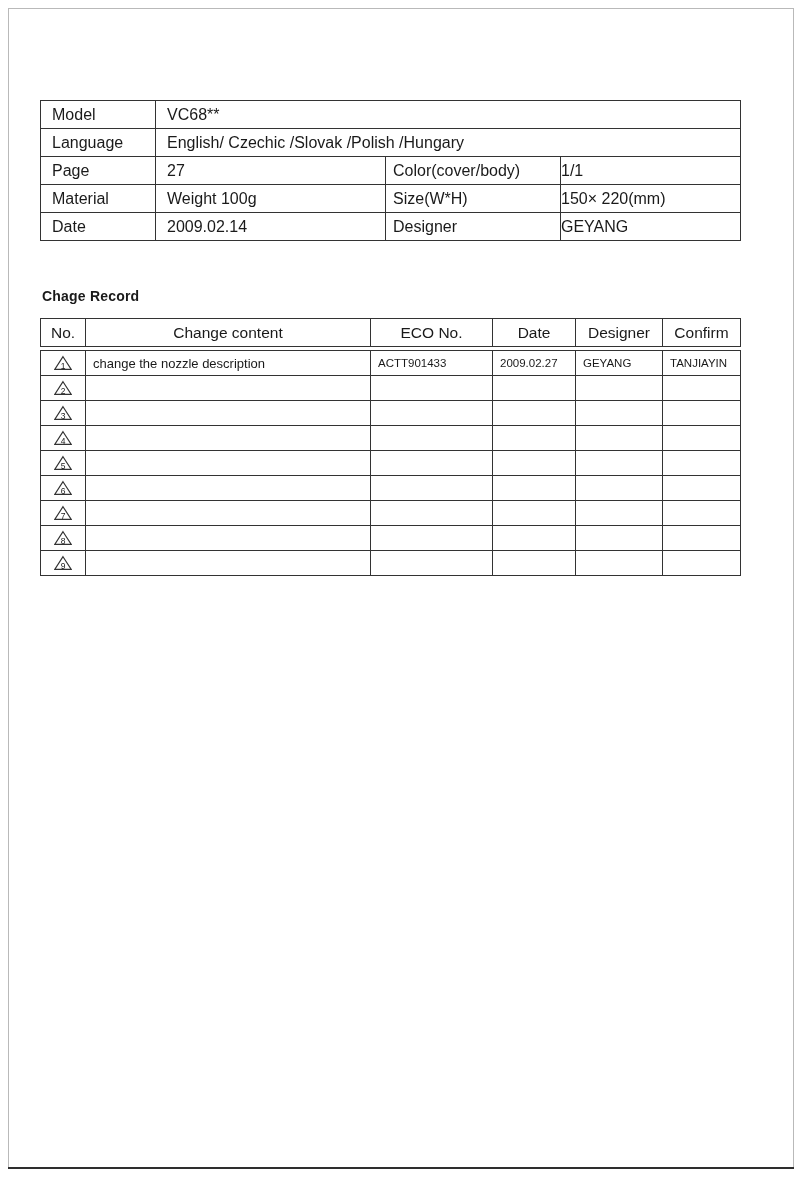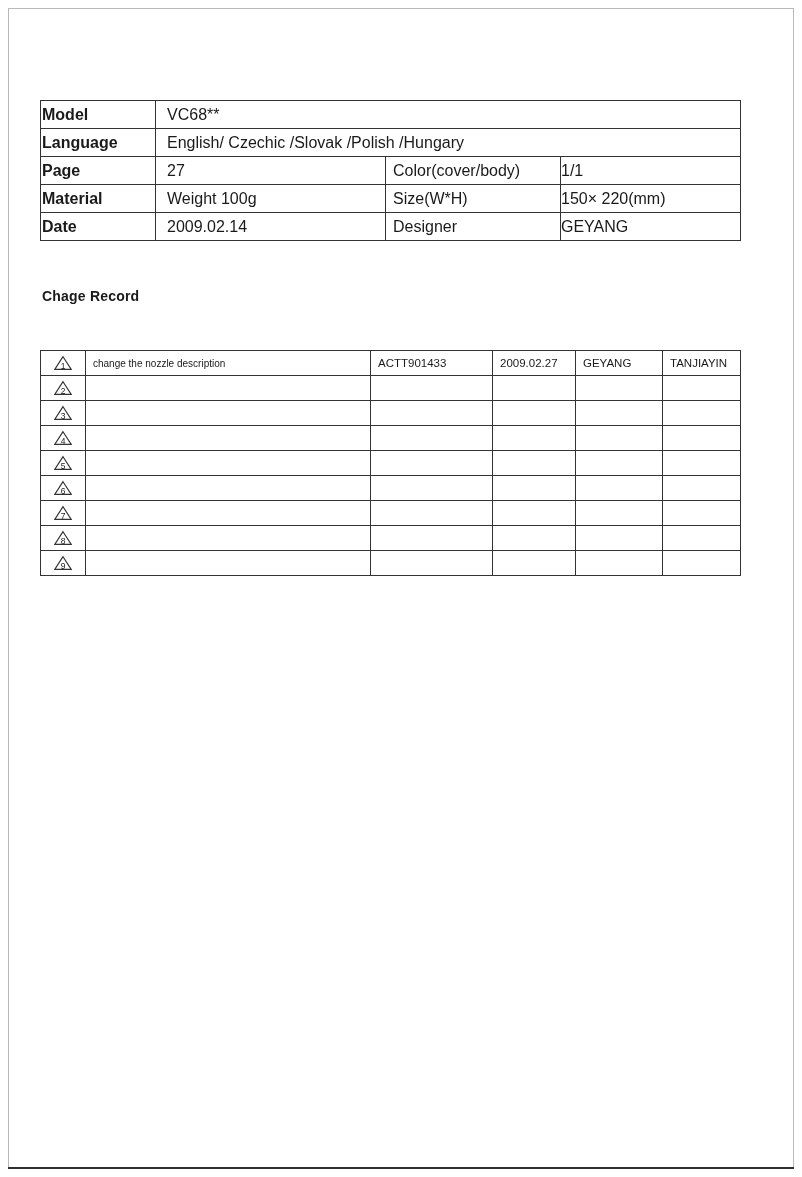--- a/index.html
+++ b/index.html
@@ -41,21 +41,21 @@
   }
   td, th {
     border: 1px solid #333;
     overflow: hidden;
     white-space: nowrap;
   }
 
   
   .spec-table { position: absolute; left: 40px; top: 100px; }
   .spec-table td { height: 28px; font-size: 16px; vertical-align: middle; }
-  .spec-table td.lbl  { padding-left: 1px; font-weight: bold; }
+  .spec-table td.lbl  { padding-left: 11px; }
   .spec-table td.val  { padding-left: 11px; }
   .spec-table td.lbl2 { padding-left: 7px; }
   .spec-table td.val2 { }
 
   
   .cr-title {
     position: absolute;
     left: 42px;
     top: 288px;
     font-size: 14px;
@@ -73,21 +73,21 @@
   .cr-body td {
     height: 25px;
     font-size: 11.5px;
     vertical-align: middle;
     padding-left: 7px;
   }
   .cr-body td.no-cell {
     padding: 0;
     text-align: center;
   }
-  .cr-body td.content-cell { font-size: 10px; }
+  .cr-body td.content-cell { font-size: 13px; }
 
   
   .rev-tri {
     position: relative;
     display: inline-block;
     width: 18px;
     height: 16px;
     vertical-align: middle;
   }
   .rev-tri svg { display: block; width: 18px; height: 16px; }
@@ -139,20 +139,40 @@
       <td class="lbl">Date</td>
       <td class="val">2009.02.14</td>
       <td class="lbl2">Designer</td>
       <td class="val2">GEYANG</td>
     </tr>
   </tbody>
     </table>
 
   <div class="cr-title">Chage Record</div>
 
+  <table class="cr-head">
+    <colgroup>
+      <col style="width:45px">
+        <col style="width:285px">
+        <col style="width:122px">
+        <col style="width:83px">
+        <col style="width:87px">
+        <col style="width:78px">
+    </colgroup>
+    <tbody>
+        <tr>
+      <td>No.</td>
+      <td>Change content</td>
+      <td>ECO No.</td>
+      <td>Date</td>
+      <td>Designer</td>
+      <td>Confirm</td>
+    </tr>
+  </tbody>
+    </table>
 
   <table class="cr-body">
     <colgroup>
       <col style="width:45px">
         <col style="width:285px">
         <col style="width:122px">
         <col style="width:83px">
         <col style="width:87px">
         <col style="width:78px">
     </colgroup>

